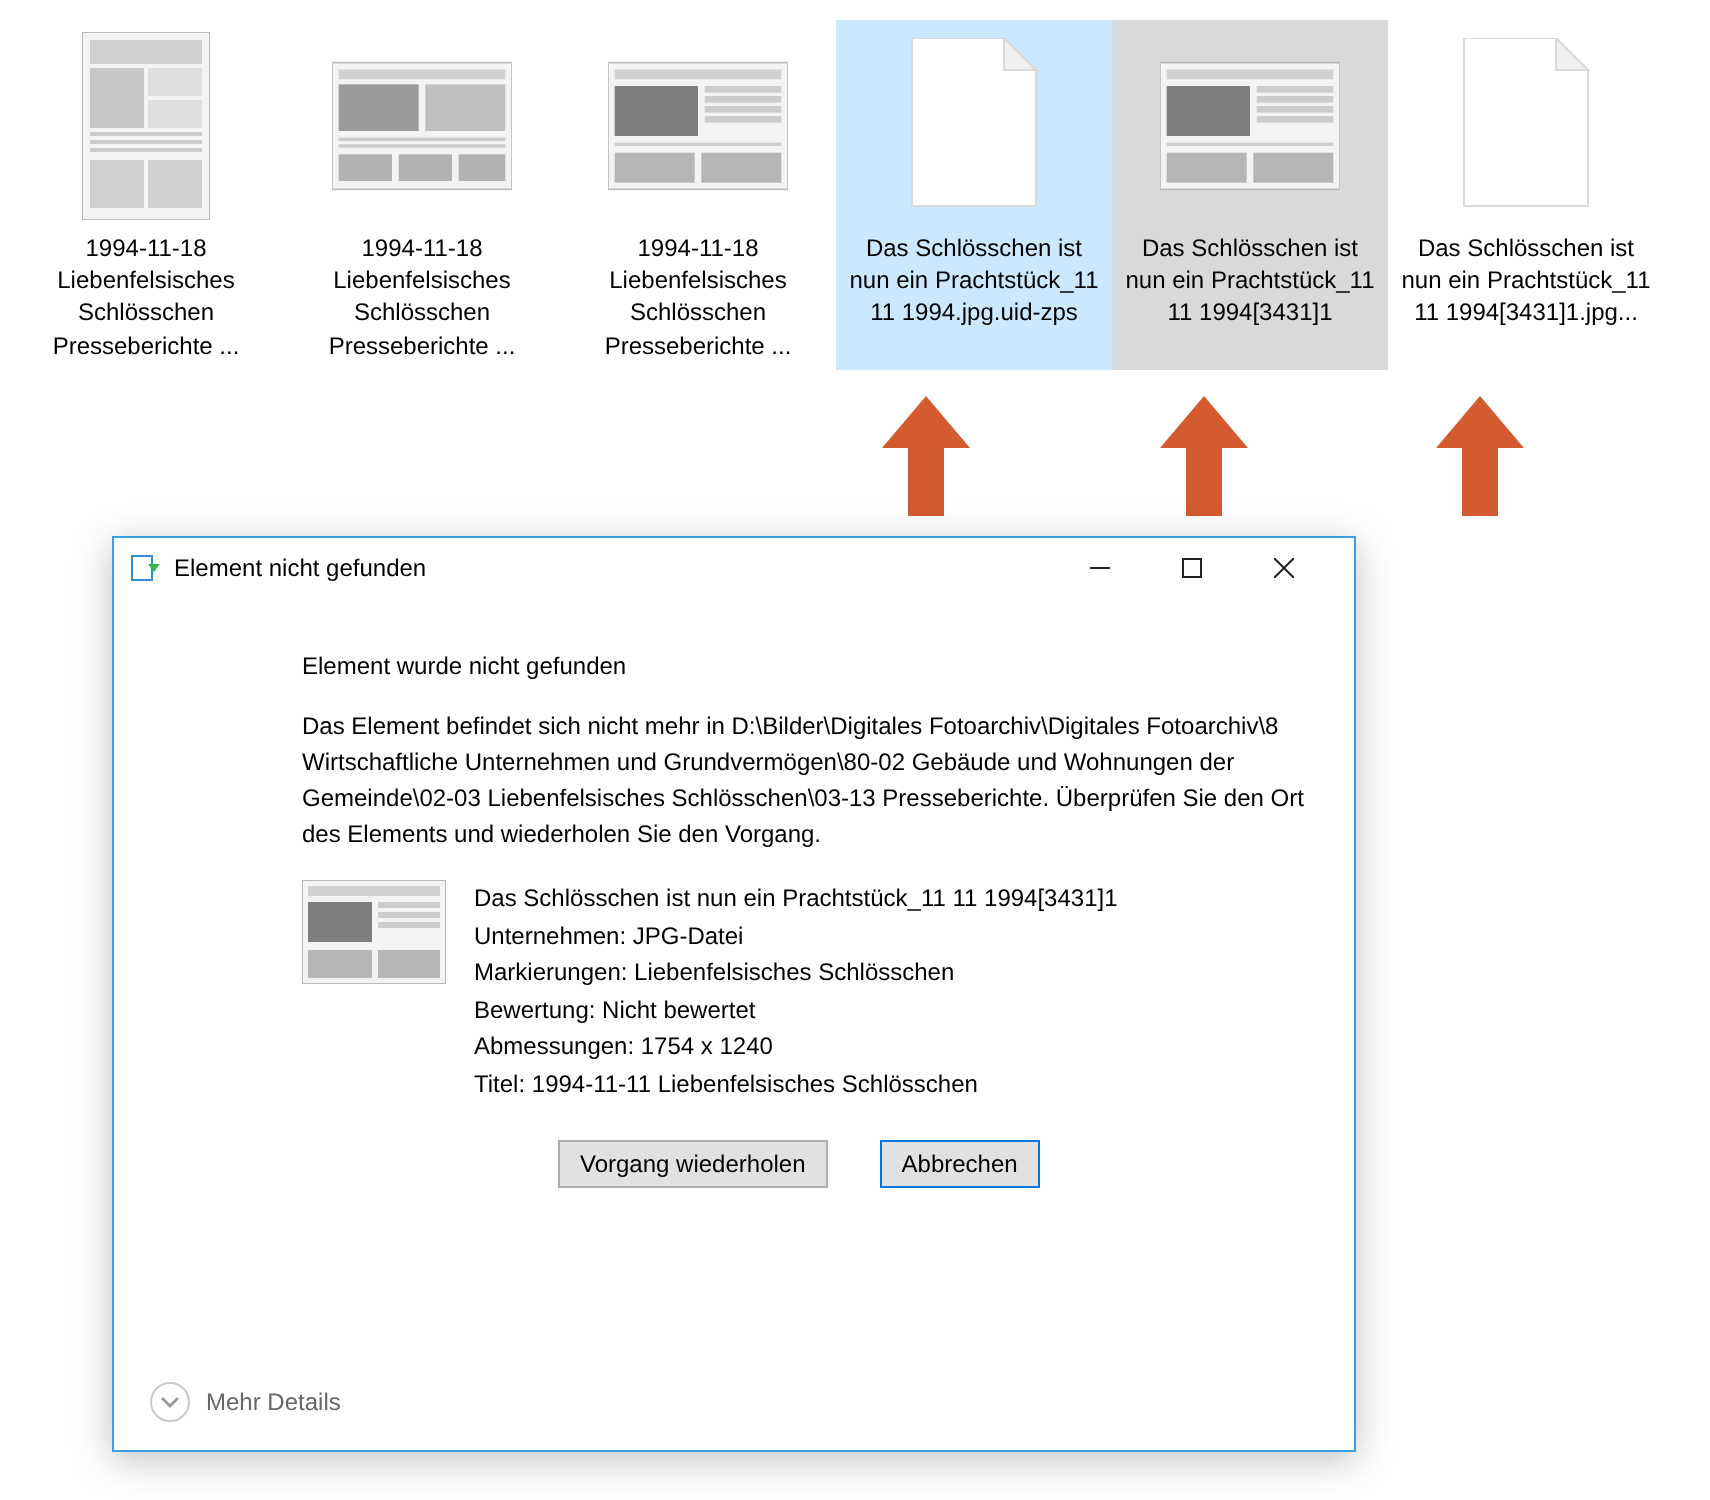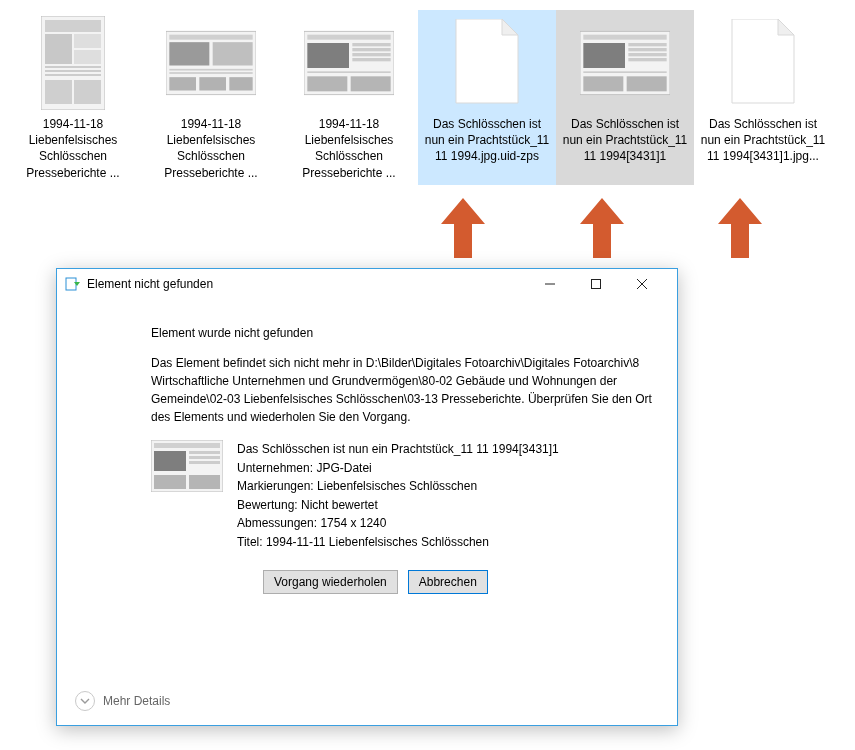--- a/index.html
+++ b/index.html
@@ -92,20 +92,21 @@
   .detail-lines { font-size: 12px; line-height: 1.55; }
 
   .dlg-buttons { display:flex; gap:10px; margin: 18px 0 0 188px; }
   .dlg-btn {
     padding: 4px 10px;
     font-size: 12px;
     border: 1px solid #adadad;
     background: #e1e1e1;
     min-width: 80px;
     text-align:center;
+    margin-left:16px;
   }
   .dlg-btn.default { border-color:#0078d7; background:#e1e1e1; }
 
   .more-row {
     position:absolute;
     left: 18px; bottom: 14px;
     display:flex; align-items:center; gap:8px;
     color:#666;
     font-size:12px;
   }

